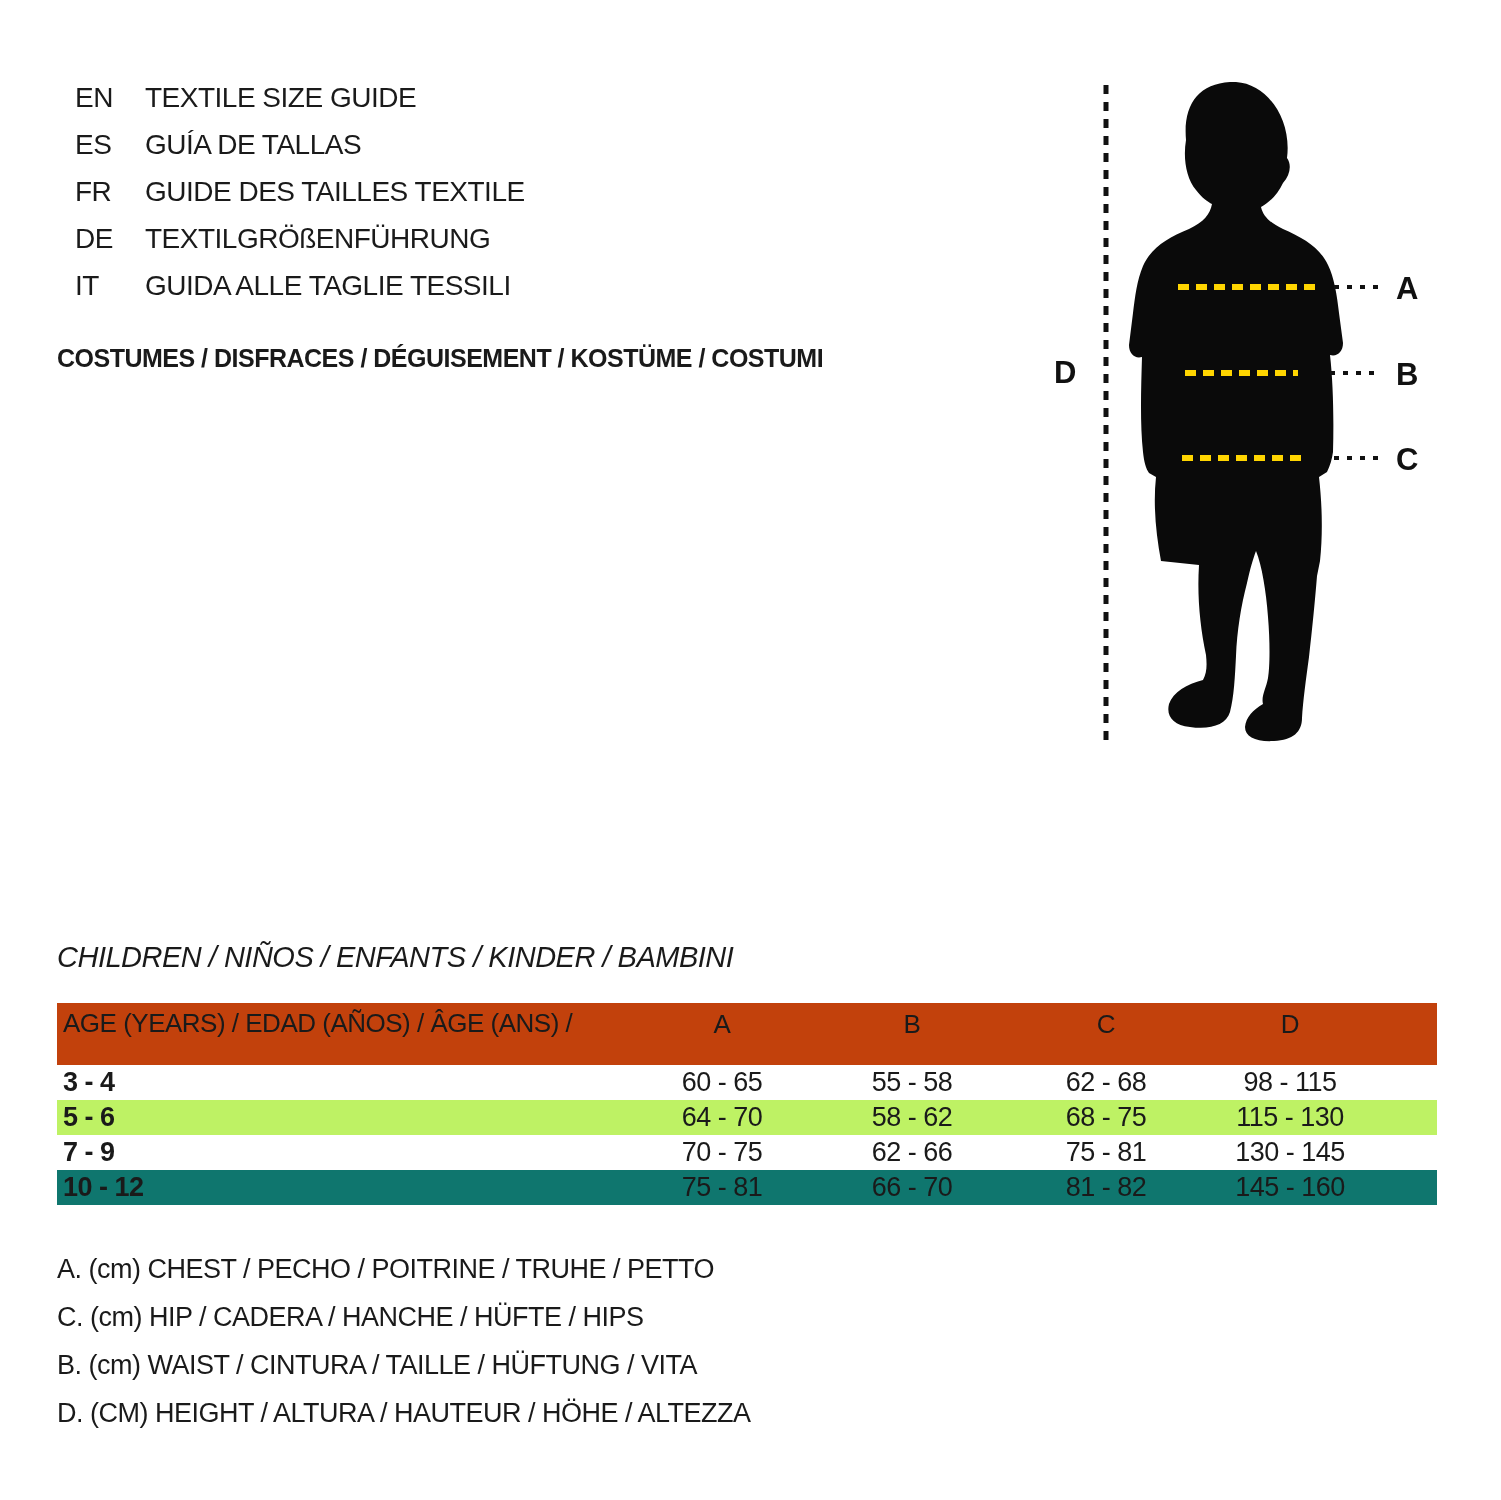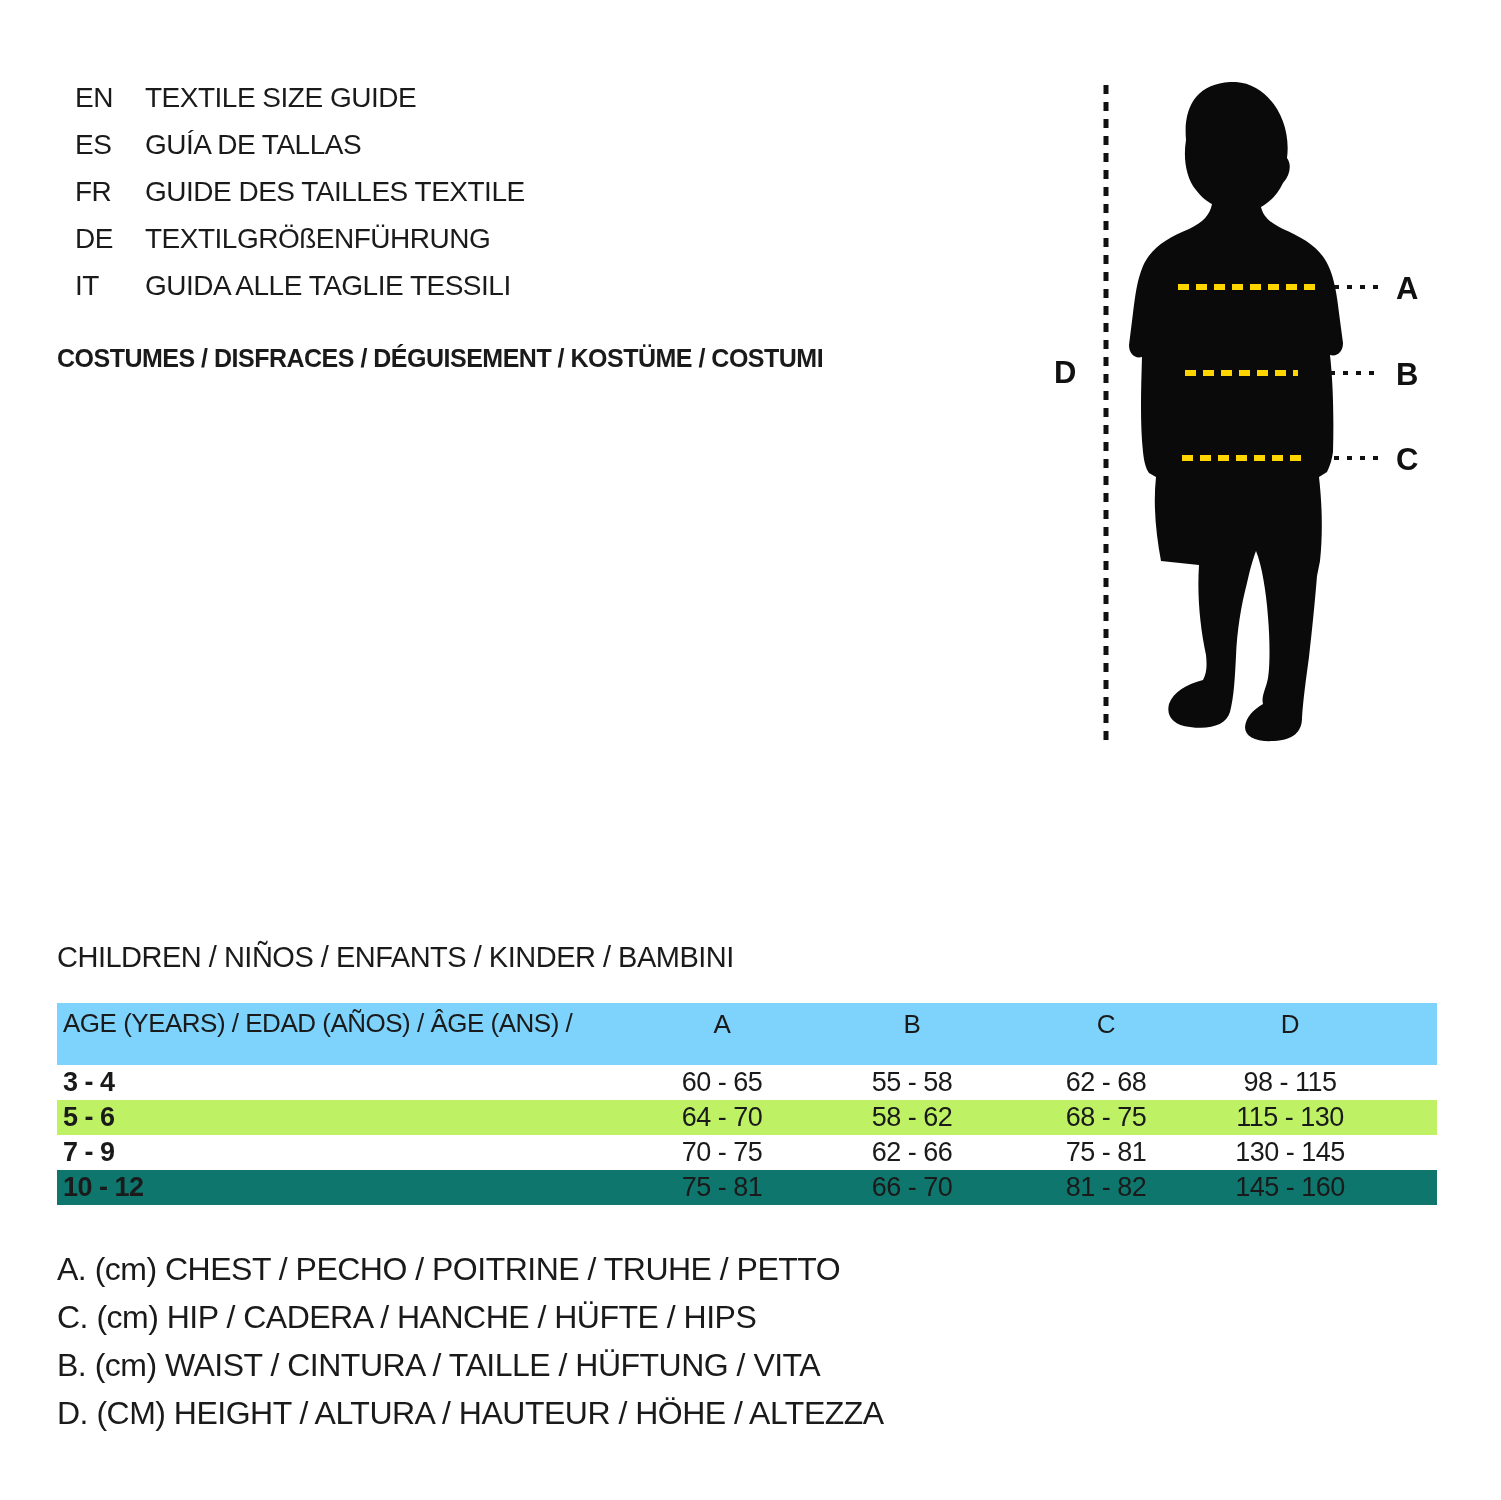--- a/index.html
+++ b/index.html
@@ -12,33 +12,33 @@
   .lang-block{position:absolute;left:75px;top:74px;}
   .lang-row{display:flex;height:47px;align-items:center;font-size:28px;letter-spacing:-0.5px;}
   .lang-code{width:70px;flex:0 0 70px;}
   
   .costumes{position:absolute;left:57px;top:336px;font-size:25px;font-weight:bold;
             letter-spacing:-0.5px;line-height:44px;white-space:nowrap;}
   
   .figure{position:absolute;left:1040px;top:60px;width:461px;height:710px;}
   .figure svg text{font-family:"Liberation Sans", sans-serif;font-weight:bold;font-size:31px;fill:#111;}
   
-  .children-title{position:absolute;left:57px;top:941px;font-size:29px;letter-spacing:-0.5px;line-height:32px;}
+  .children-title{position:absolute;left:57px;top:941px;font-size:29px;letter-spacing:-0.5px;line-height:32px;font-style:italic;}
   .size-table{position:absolute;left:57px;top:1003px;width:1380px;}
   .t-header{height:62px;display:grid;grid-template-columns:570px 190px 190px 198px 170px 1fr;
             background:#cccccc;font-size:26px;letter-spacing:-0.5px;}
   .t-header .age{padding:6px 0 0 6px;line-height:28px;}
   .t-header .col{text-align:center;padding-top:6px;}
   .t-row{height:35px;display:grid;grid-template-columns:570px 190px 190px 198px 170px 1fr;
          align-items:center;font-size:27px;letter-spacing:-0.5px;}
   .t-row .age{padding-left:6px;font-weight:bold;}
   .t-row .val{text-align:center;}
   
   .legend{position:absolute;left:57px;top:1245px;}
-  .legend-row{height:48px;display:flex;align-items:center;font-size:32px;letter-spacing:-0.5px;white-space:nowrap;}
+  .legend-row{height:48px;display:flex;align-items:center;font-size:27px;letter-spacing:-0.5px;white-space:nowrap;}
 </style>
 </head>
 <body>
 
 <div class="lang-block">
   <div class="lang-row">
     <span class="lang-code">EN</span>
     <span>TEXTILE SIZE GUIDE</span>
   </div>
   <div class="lang-row">
@@ -122,21 +122,21 @@
     <text x="356" y="239">A</text>
     <text x="356" y="325">B</text>
     <text x="356" y="410">C</text>
     <text x="14" y="323">D</text>
   </svg>
 </div>
 
 <div class="children-title">CHILDREN / NIÑOS / ENFANTS / KINDER / BAMBINI</div>
 
 <div class="size-table">
-  <div class="t-header" style="background-color: #7dd3fc;">
+  <div class="t-header" style="background-color: #c2410c;">
     <div class="age">
       <div>AGE (YEARS) / EDAD (AÑOS) / ÂGE (ANS) /</div>
     </div>
     <div class="col">A</div>
     <div class="col">B</div>
     <div class="col">C</div>
     <div class="col">D</div>
     <div></div>
   </div>
 

